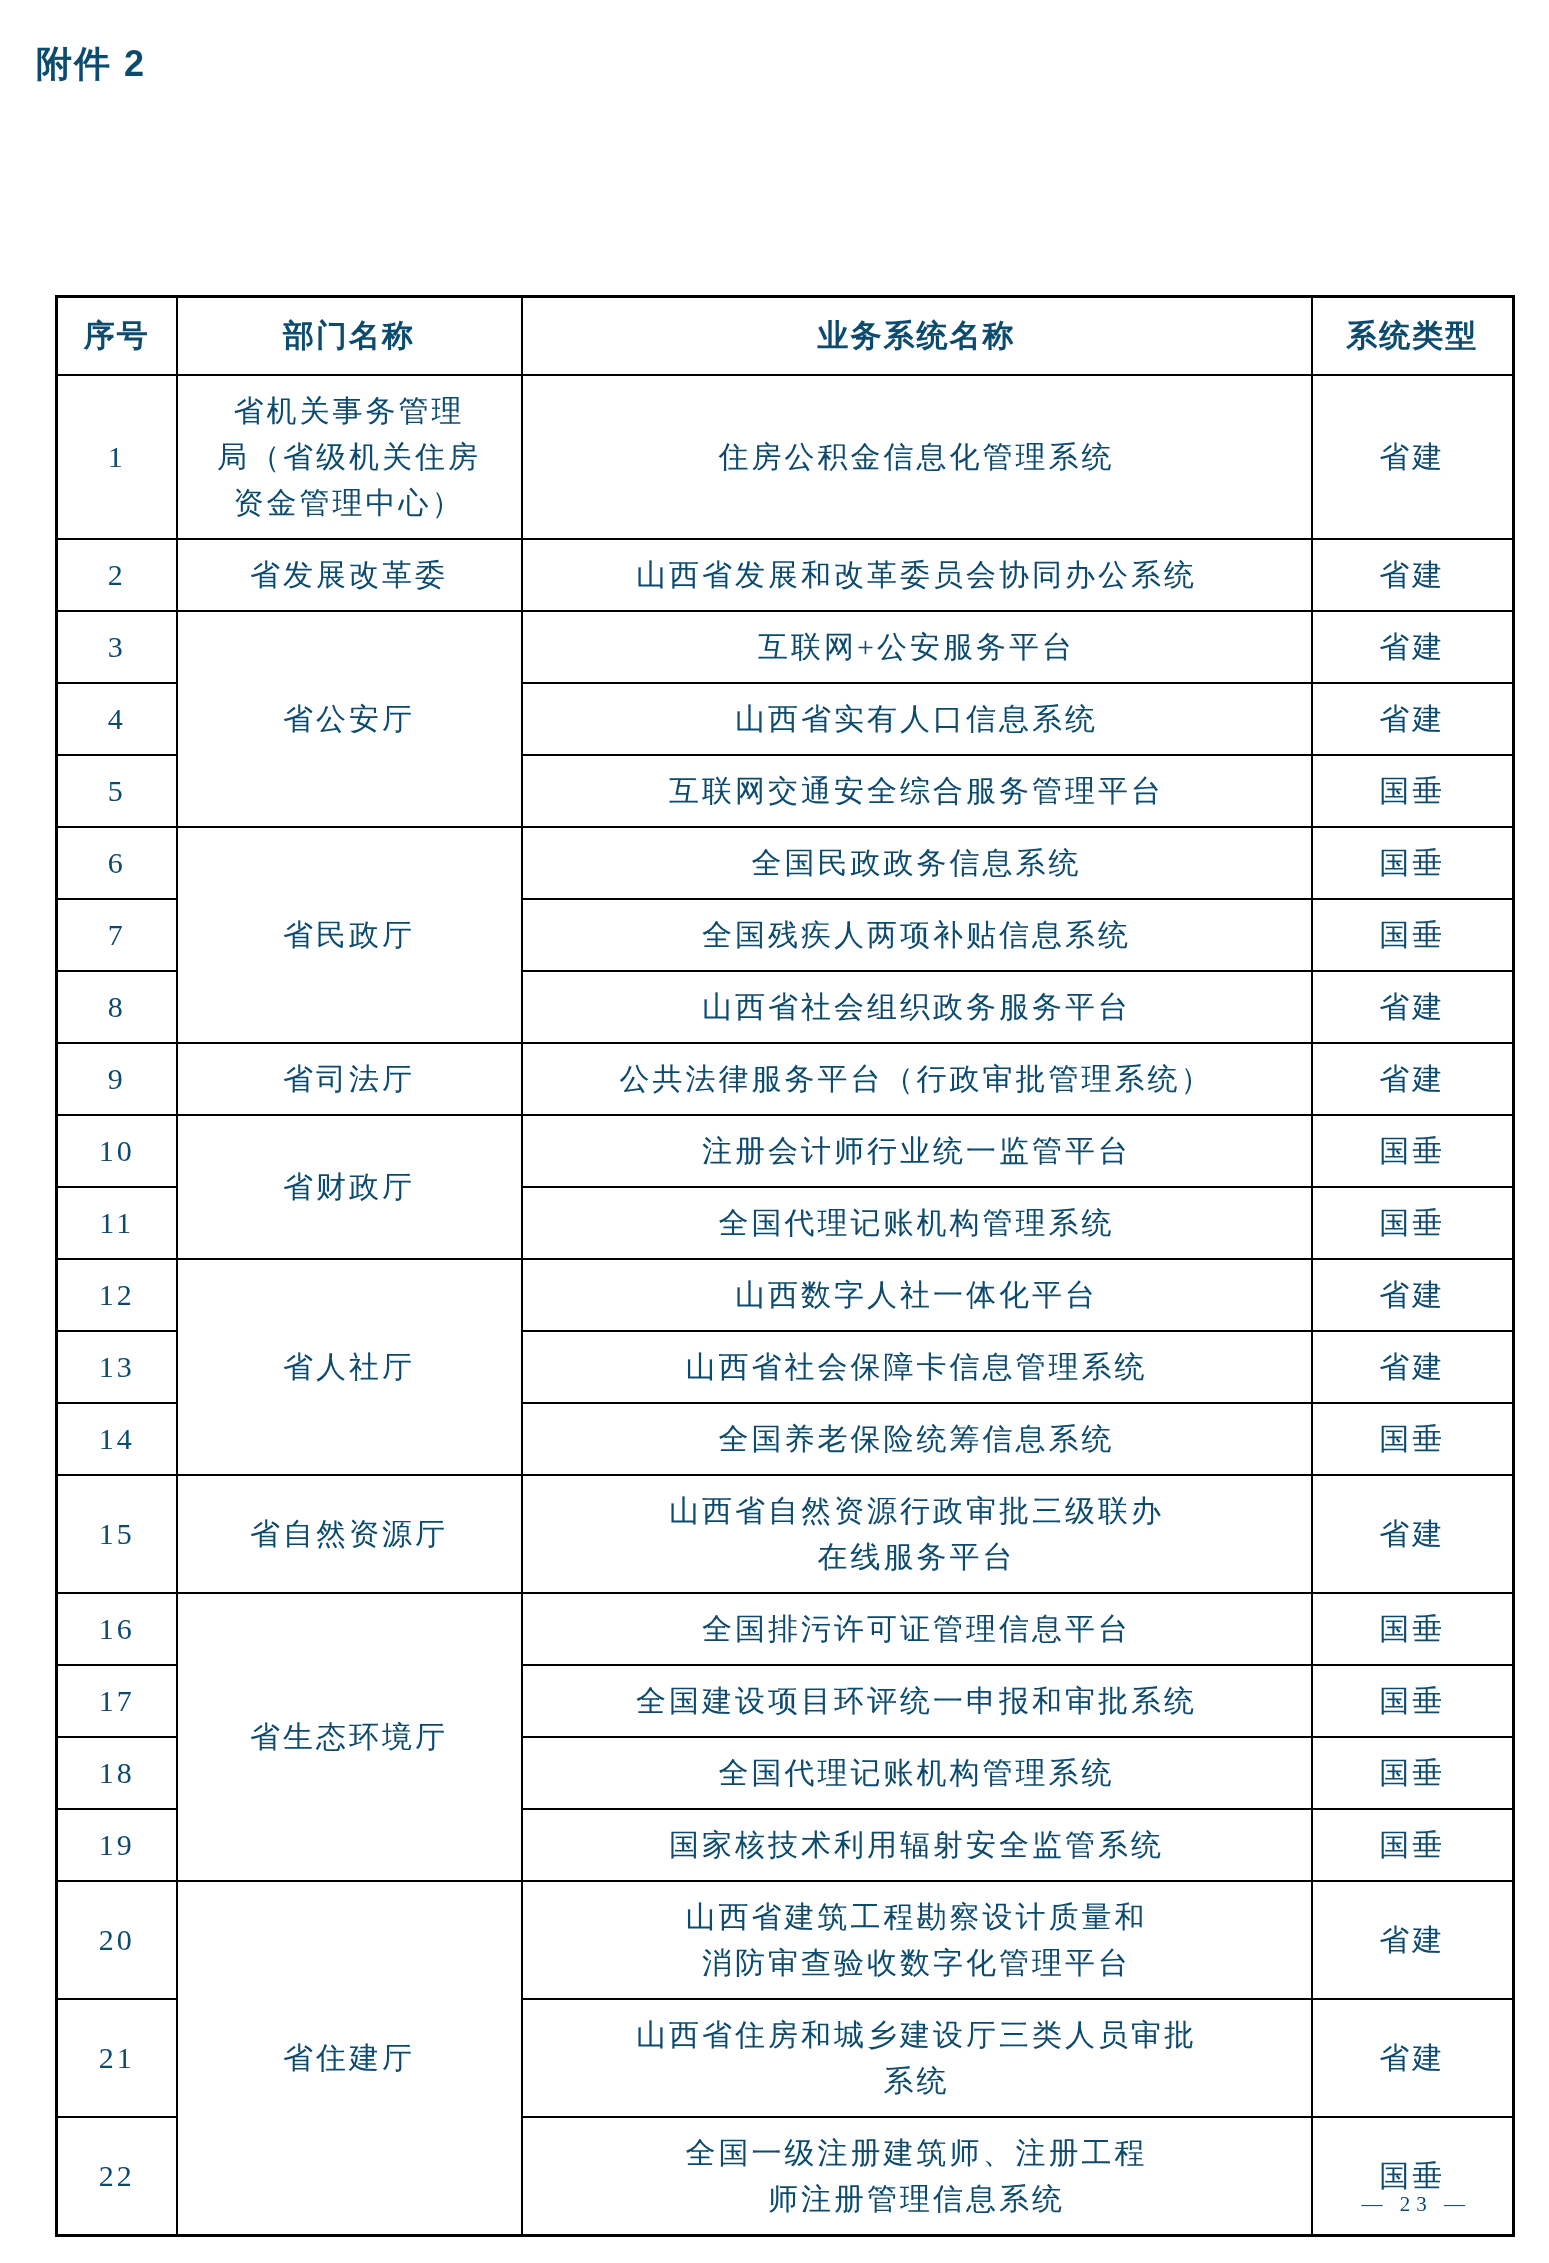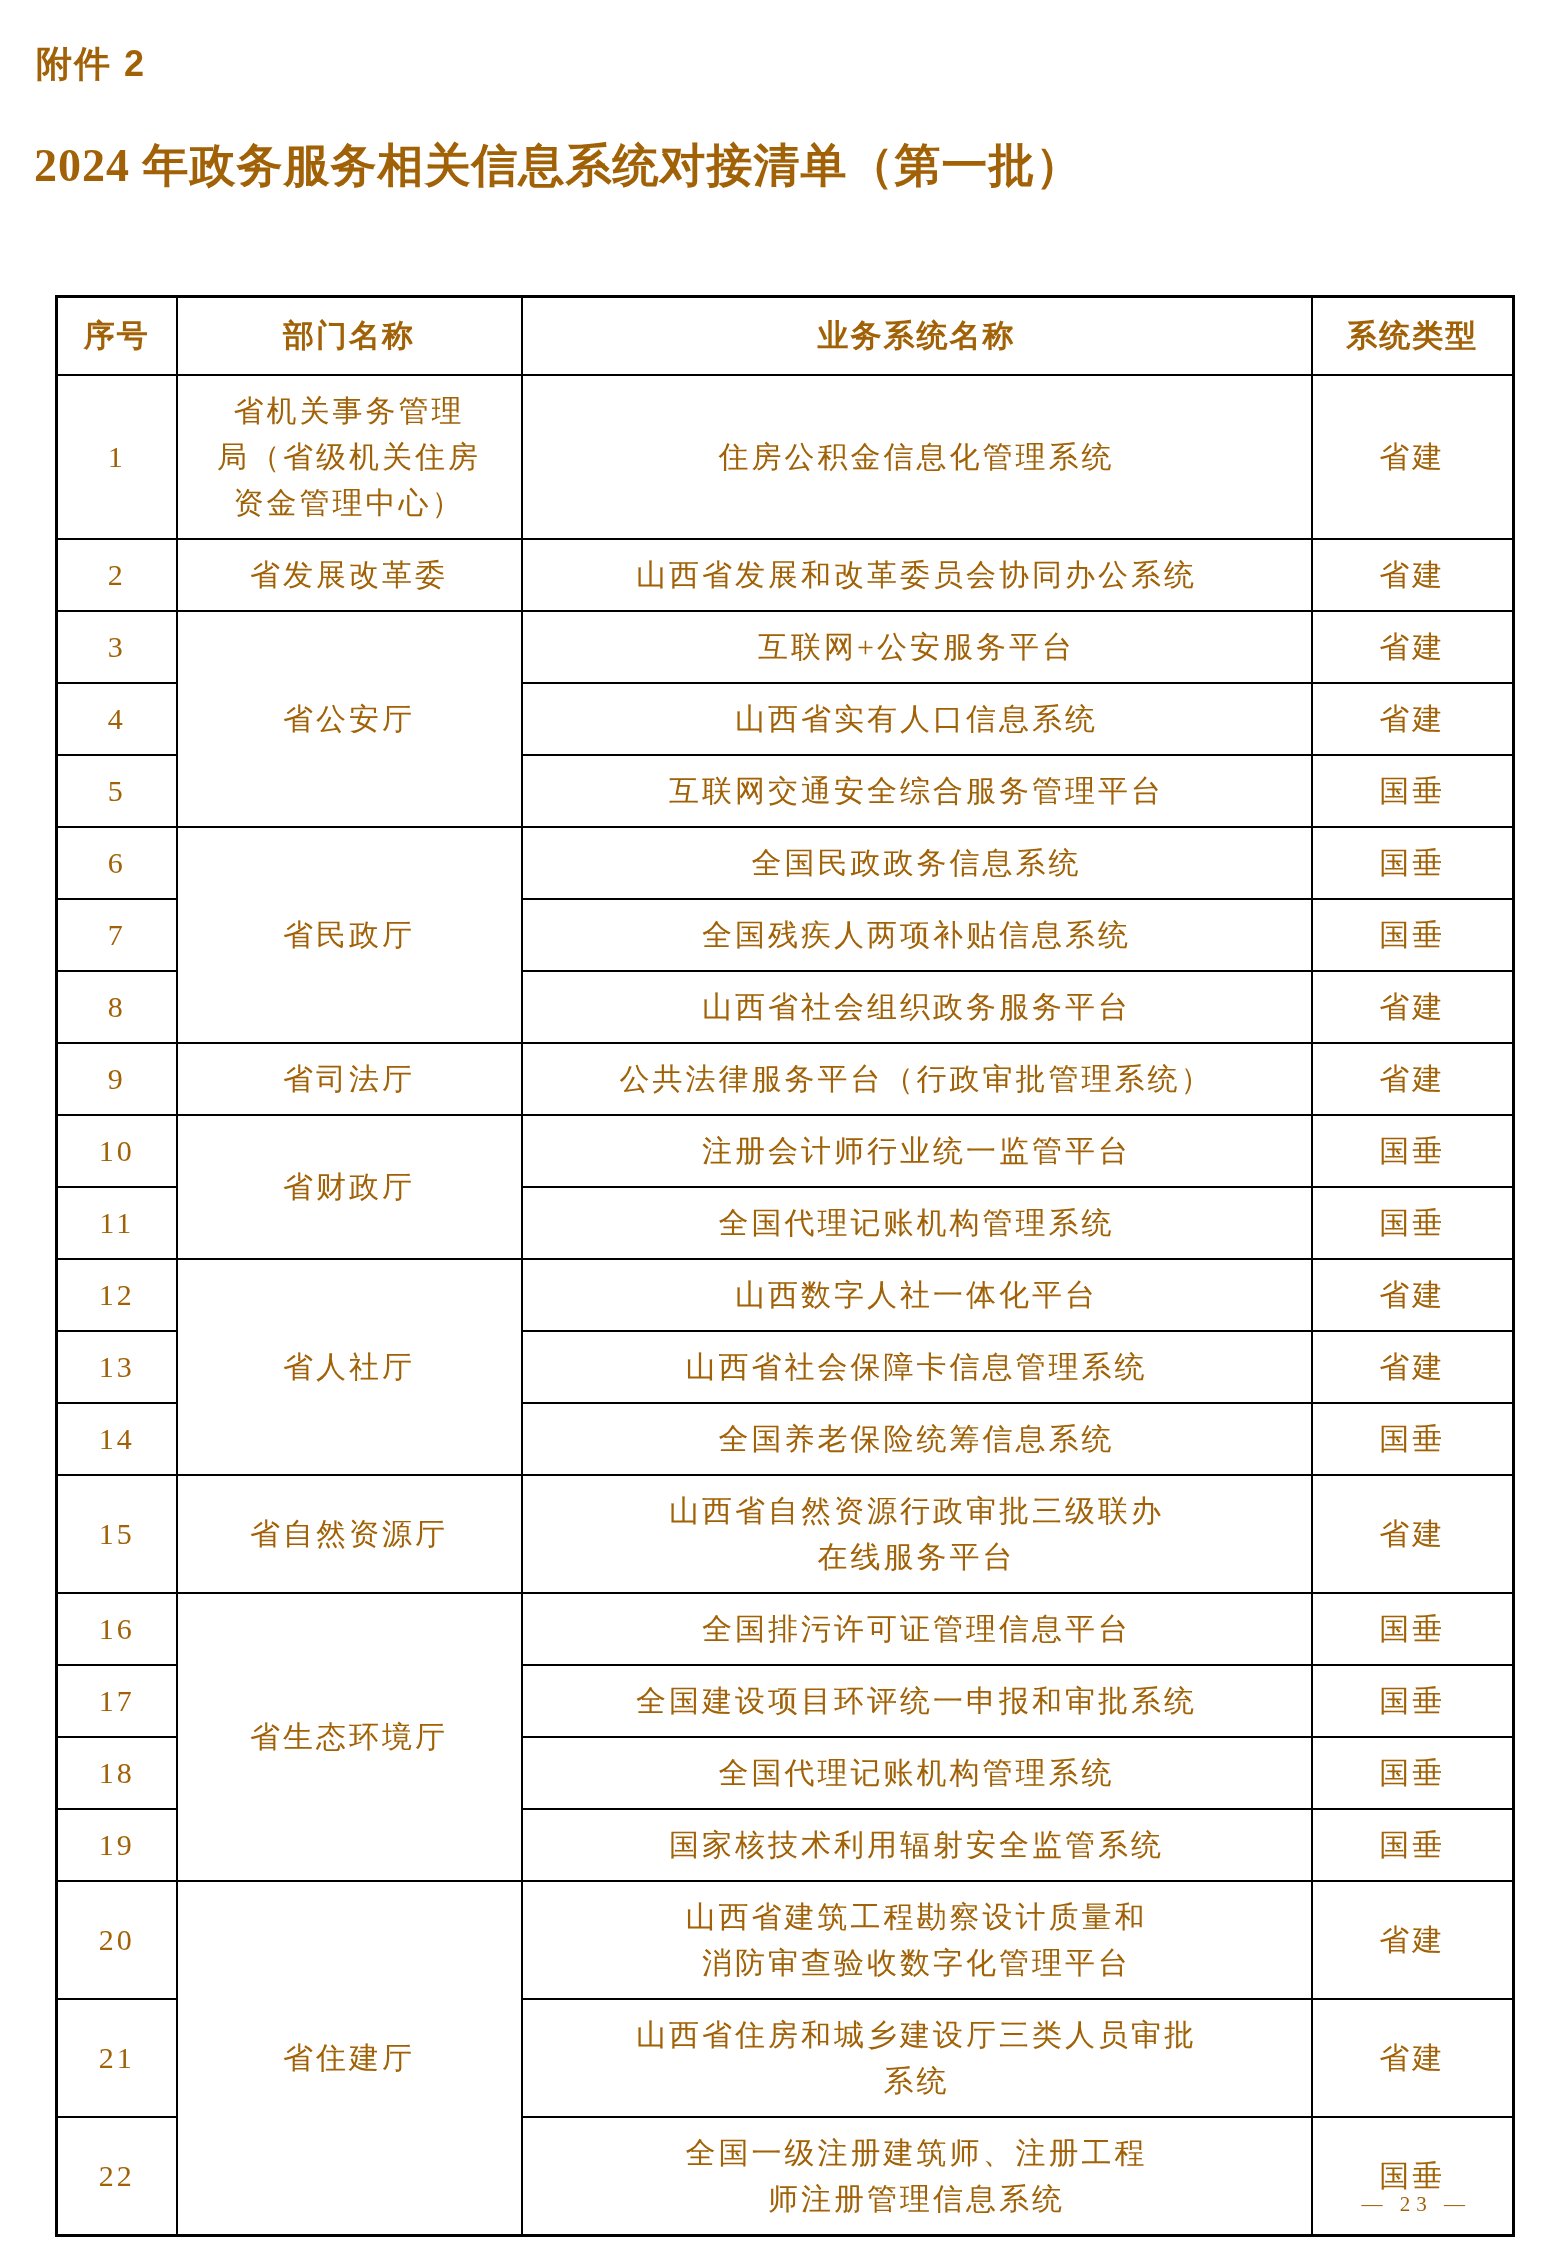--- a/index.html
+++ b/index.html
@@ -1,21 +1,21 @@
 <!DOCTYPE html>
 <html><head>
 <meta charset="utf-8">
 <style>
   html, body { margin: 0; padding: 0; background: #ffffff; }
   .page {
     position: relative;
     width: 1549px;
     height: 2263px;
     background: #ffffff;
-    color: #a16207;
+    color: #0c4a6e;
     font-family: "Liberation Serif", "DejaVu Serif", serif;
     overflow: hidden;
   }
   .attachment-label {
     position: absolute;
     left: 36px;
     top: 40px;
     font-family: "Liberation Sans", "DejaVu Sans", sans-serif;
     font-weight: 600;
     font-size: 36px;
@@ -73,21 +73,20 @@
     letter-spacing: 6px;
     white-space: nowrap;
   }
 </style>
 </head>
 <body>
 
 <div class="page">
   <div class="attachment-label">附件 2</div>
 
-  <h1 class="doc-title">2024 年政务服务相关信息系统对接清单（第一批）</h1>
 
   <table class="list">
     <colgroup>
       <col style="width:120px">
       <col style="width:345px">
       <col style="width:790px">
       <col style="width:202px">
     </colgroup>
     <thead>
       <tr>

